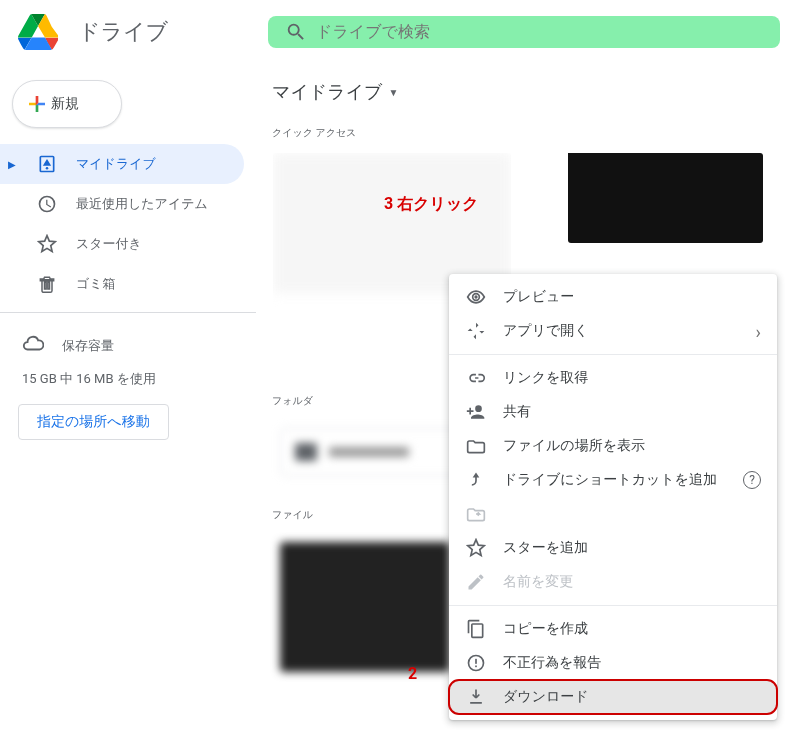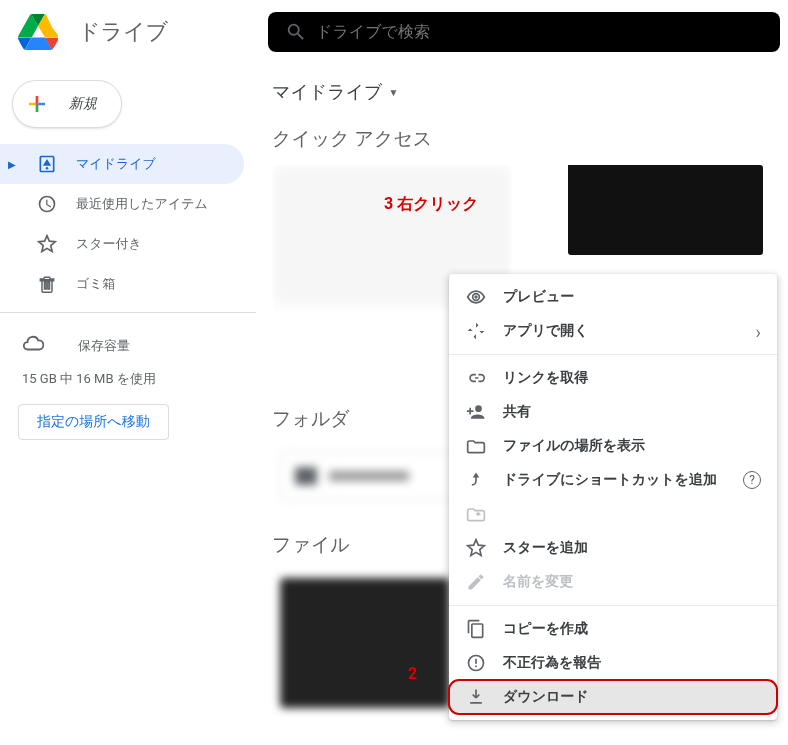--- a/index.html
+++ b/index.html
@@ -17,73 +17,72 @@
 .header {
   display: flex; align-items: center;
   height: 64px;
   padding: 0 8px;
 }
 .brand { display: flex; align-items: center; gap: 20px; padding: 0 10px; min-width: 260px; }
 .drive-logo { width: 40px; height: 40px; }
 .brand-name { font-size: 22px; color: #5f6368; }
 .search-bar {
   flex: 1; display: flex; align-items: center;
-  background: #000000; border-radius: 8px; height: 40px;
+  background: #86efac; border-radius: 8px; height: 32px;
   padding: 16px 8px; color: #5f6368;
 }
 .search-bar .sicon { width: 40px; display:flex; align-items:center; justify-content:center; }
 .search-bar input {
   border: none; background: transparent; font-size: 16px; flex:1; outline:none; color:#5f6368;
 }
 
 .content { display:flex; height: calc(745px - 64px); }
 .sidebar {
   width: 256px; padding: 8px 0 0 0;
   display: flex; flex-direction: column;
   border-right: none;
 }
 .new-btn {
   margin: 8px 0 16px 12px;
   width: 110px; height: 48px;
   display: inline-flex; align-items:center;
   background:#fff; border:1px solid #dadce0; border-radius: 24px;
   box-shadow: 0 1px 2px rgba(60,64,67,.15);
-  padding: 0 16px 0 12px; gap:20px; font-size:14px; color:#3c4043;
+  padding: 0 16px 0 12px; gap:2px; font-size:14px; color:#3c4043;
   cursor:pointer;
-  font-style:italic;
 }
 .plus-icon { width:24px; height:24px; }
 .nav { list-style:none; }
 .nav-item {
   display:flex; align-items:center;
   height: 40px; padding: 0 12px 0 22px;
   border-radius: 0 20px 20px 0;
   margin-right: 12px;
   cursor:pointer; gap: 18px; color:#5f6368;
 }
 .nav-item .nicon { width:22px; height:22px; display:flex; align-items:center; justify-content:center; flex-shrink:0;}
 .nav-item.active { background:#e8f0fe; color:#1967d2; }
 .nav-item.active .nicon svg { fill:#1967d2; }
 .nav-item .caret { margin-left:-14px; width:10px; font-size:10px; color:#5f6368;}
 .nav-item.active .caret { color:#1967d2; visibility:visible;}
 .nav-item .label { font-size:13px; }
 .nav-divider { border:none; border-top:1px solid #dadce0; margin:8px 0 8px 0; width:256px;}
 .storage { padding: 4px 0 0 0;}
-.storage .row { display:flex; align-items:center; padding:8px 12px 8px 22px; gap:34px; color:#5f6368; font-size:13px; cursor:pointer;}
+.storage .row { display:flex; align-items:center; padding:8px 12px 8px 22px; gap:18px; color:#5f6368; font-size:13px; cursor:pointer;}
 .storage .usage { padding: 4px 12px 12px 22px; color:#5f6368; font-size:13px;}
 .buy-storage {
   margin: 4px 0 0 18px;
   border:1px solid #dadce0; background:#fff; color:#1a73e8;
   padding: 8px 18px; border-radius:4px; font-size:14px; cursor:pointer;
 }
 
 .main { flex:1; padding: 4px 0 0 8px; position:relative;}
 .page-title { display:flex; align-items:center; gap:6px; font-size:18px; color:#3c4043; padding:12px 8px 18px 8px;}
 .page-title .dd { font-size:10px; color:#5f6368;}
-.section-hdr { font-size:19px; color:#5f6368; padding: 4px 8px 8px 8px;}
+.section-hdr { font-size:10px; color:#5f6368; padding: 4px 8px 8px 8px;}
 .qa-row { display:flex; gap:12px; padding:4px 0 0 8px;}
 .qa-card { width:240px; height:210px; background:#fff; border:1px solid transparent; border-radius:4px; overflow:hidden;}
 .qa-card .thumb { width:100%; height:140px; background:#eee; filter: blur(6px);}
 .thumb-dark { width:195px; height:100px; background:#111; border-radius:3px; margin-left:auto; margin-top:-10px;}
 .folder-row, .file-row { padding: 28px 8px 0 8px;}
 .folders { display:flex; gap:12px; padding:12px 0 0 8px;}
 .folder-chip { width:188px; height:48px; border:1px solid #dadce0; border-radius:6px; display:flex; align-items:center; padding:0 14px; gap:12px; filter: blur(4px);}
 .files { display:flex; gap:12px; padding:12px 0 0 8px;}
 .file-card { width:170px; height:130px; background:#222; border-radius:4px; filter: blur(4px);}
 
@@ -95,21 +94,21 @@
   box-shadow: 0 2px 6px 2px rgba(60,64,67,.2), 0 1px 2px rgba(60,64,67,.2);
   border-radius:4px; padding:6px 0;
   font-size:14px; color:#3c4043;
 }
 .ctx-item {
   display:flex; align-items:center; height:34px;
   padding: 0 16px; gap:16px; cursor:pointer;
 }
 .ctx-item .cicon { width:22px; height:22px; display:flex; align-items:center; justify-content:center; flex-shrink:0;}
 .ctx-item .cicon svg { fill:#5f6368; }
-.ctx-item .clabel { flex:1;font-weight:bold; }
+.ctx-item .clabel { flex:1; }
 .ctx-item.disabled { color:#bdc1c6; cursor:default;}
 .ctx-item.disabled .cicon svg { fill:#bdc1c6;}
 .ctx-item.highlight { background:#e6e6e6; outline:2px solid #c00; outline-offset:-1px;border-radius:10px;}
 .ctx-sep { border:none; border-top:1px solid #e8eaed; margin:6px 0;}
 .ctx-item .chev { font-size:18px; color:#777;}
 .help-circ { width:18px;height:18px;border:1.5px solid #5f6368;border-radius:50%;display:inline-flex;align-items:center;justify-content:center;font-size:12px;color:#5f6368;margin-left:4px;}
 .nicon svg, .cicon svg, .sicon svg { fill:#5f6368; }
 </style>
 </head>
 <body>

